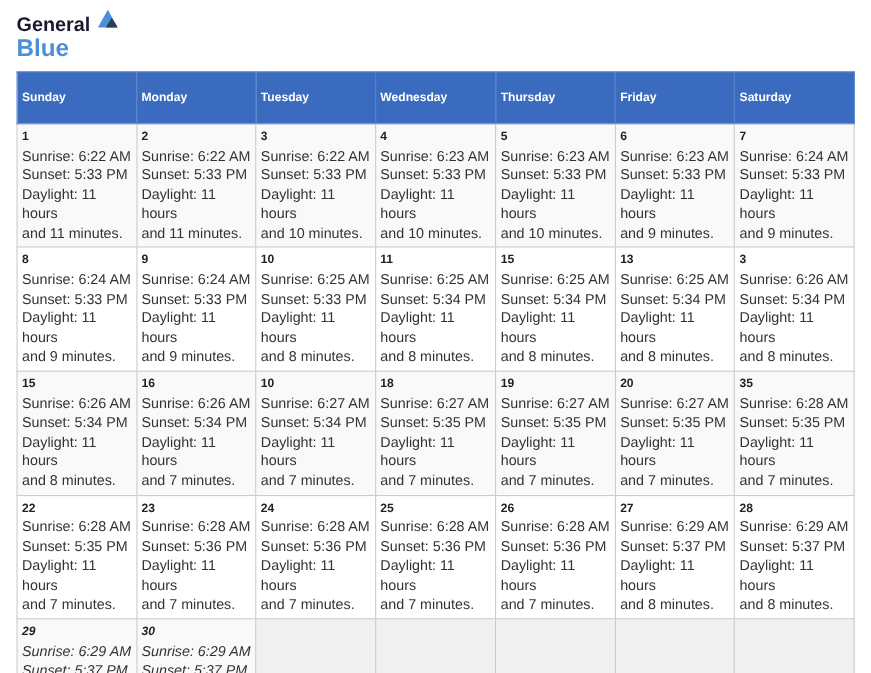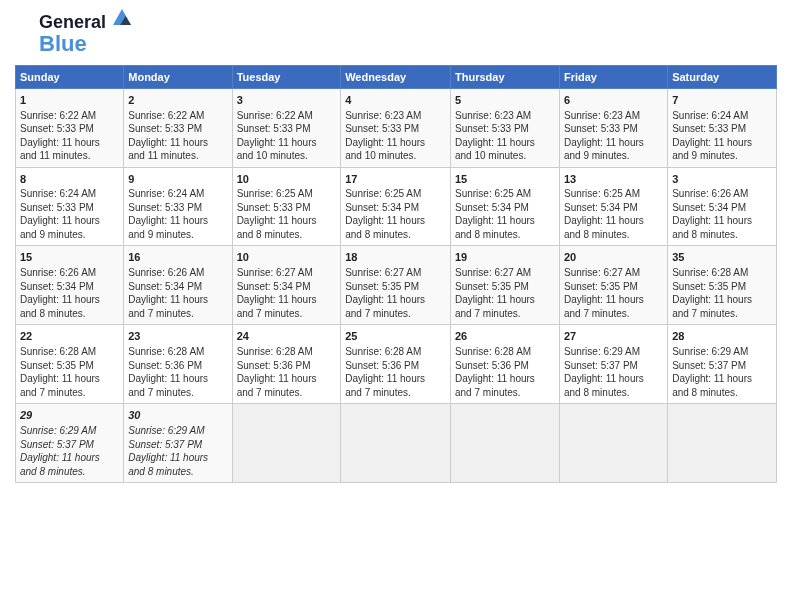--- a/index.html
+++ b/index.html
@@ -17,21 +17,20 @@
       padding: 10px 15px 10px 15px;
     }
     .header {
       display: flex;
       justify-content: space-between;
       align-items: flex-start;
       margin-bottom: 8px;
     }
     .logo {
       display: flex;
-      margin-left: 24px;
     }
     .logo-text {
       font-size: 18px;
       font-weight: bold;
       color: #1a1a2e;
       line-height: 1.1;
     }
     .logo-icon {
       width: 18px;
       height: 18px;
@@ -52,21 +51,21 @@
       color: #555;
     }
     .calendar {
       width: 100%;
       border-collapse: collapse;
       font-size: 9.5px;
     }
     .calendar thead tr th {
       background: #3a6bbf;
       color: #fff;
-      padding: 5px 4px;
+      padding: 17px 4px;
       font-size: 11px;
       font-weight: bold;
       text-align: left;
       border: 1px solid #5580c8;
     }
     .calendar tbody tr td {
       vertical-align: top;
       padding: 4px 4px;
       border: 1px solid #ccc;
       width: 113px;
@@ -79,21 +78,21 @@
     }
     .day-num {
       font-size: 11px;
       font-weight: bold;
       color: #222;
       display: block;
       margin-bottom: 1px;
     }
     .cell-text {
       color: #333;
-      font-size: 10px;
+      font-size: 13px;
       line-height: 1.35;
     }
     .empty-cell {
       background: #f0f0f0 !important;
     }
     .last-row td {
       min-height: 60px;
       font-style: italic;
     }
   </style>
@@ -171,21 +170,21 @@
           </td>
           <td>
             <span class="day-num">9</span>
             <div class="cell-text">Sunrise: 6:24 AM<br>Sunset: 5:33 PM<br>Daylight: 11 hours<br>and 9 minutes.</div>
           </td>
           <td>
             <span class="day-num">10</span>
             <div class="cell-text">Sunrise: 6:25 AM<br>Sunset: 5:33 PM<br>Daylight: 11 hours<br>and 8 minutes.</div>
           </td>
           <td>
-            <span class="day-num">17</span>
+            <span class="day-num">11</span>
             <div class="cell-text">Sunrise: 6:25 AM<br>Sunset: 5:34 PM<br>Daylight: 11 hours<br>and 8 minutes.</div>
           </td>
           <td>
             <span class="day-num">15</span>
             <div class="cell-text">Sunrise: 6:25 AM<br>Sunset: 5:34 PM<br>Daylight: 11 hours<br>and 8 minutes.</div>
           </td>
           <td>
             <span class="day-num">13</span>
             <div class="cell-text">Sunrise: 6:25 AM<br>Sunset: 5:34 PM<br>Daylight: 11 hours<br>and 8 minutes.</div>
           </td>

